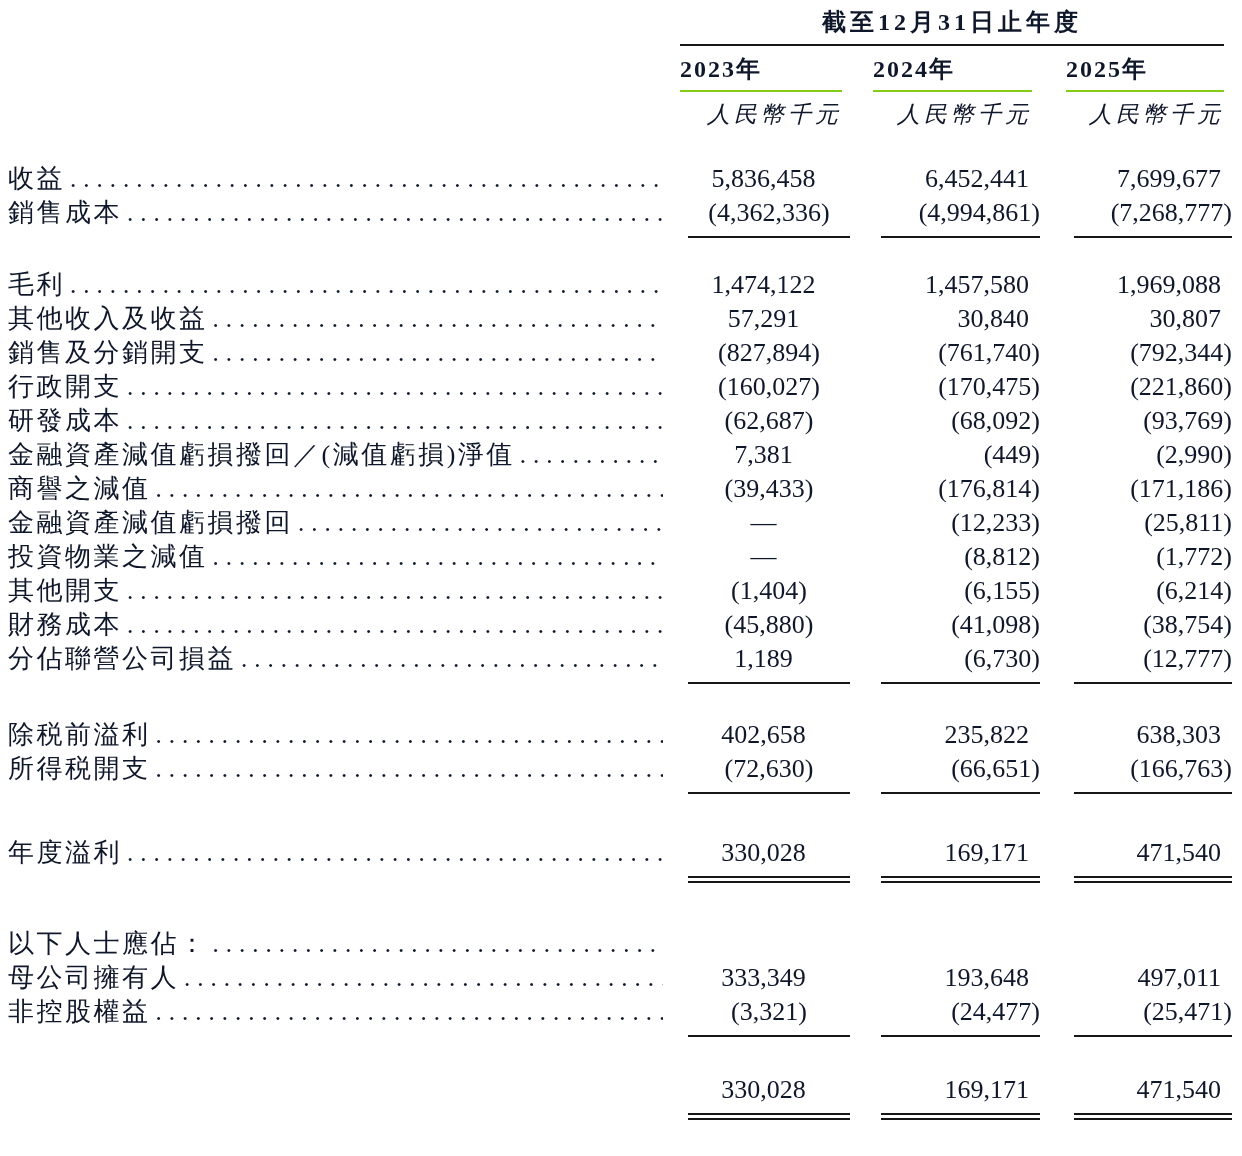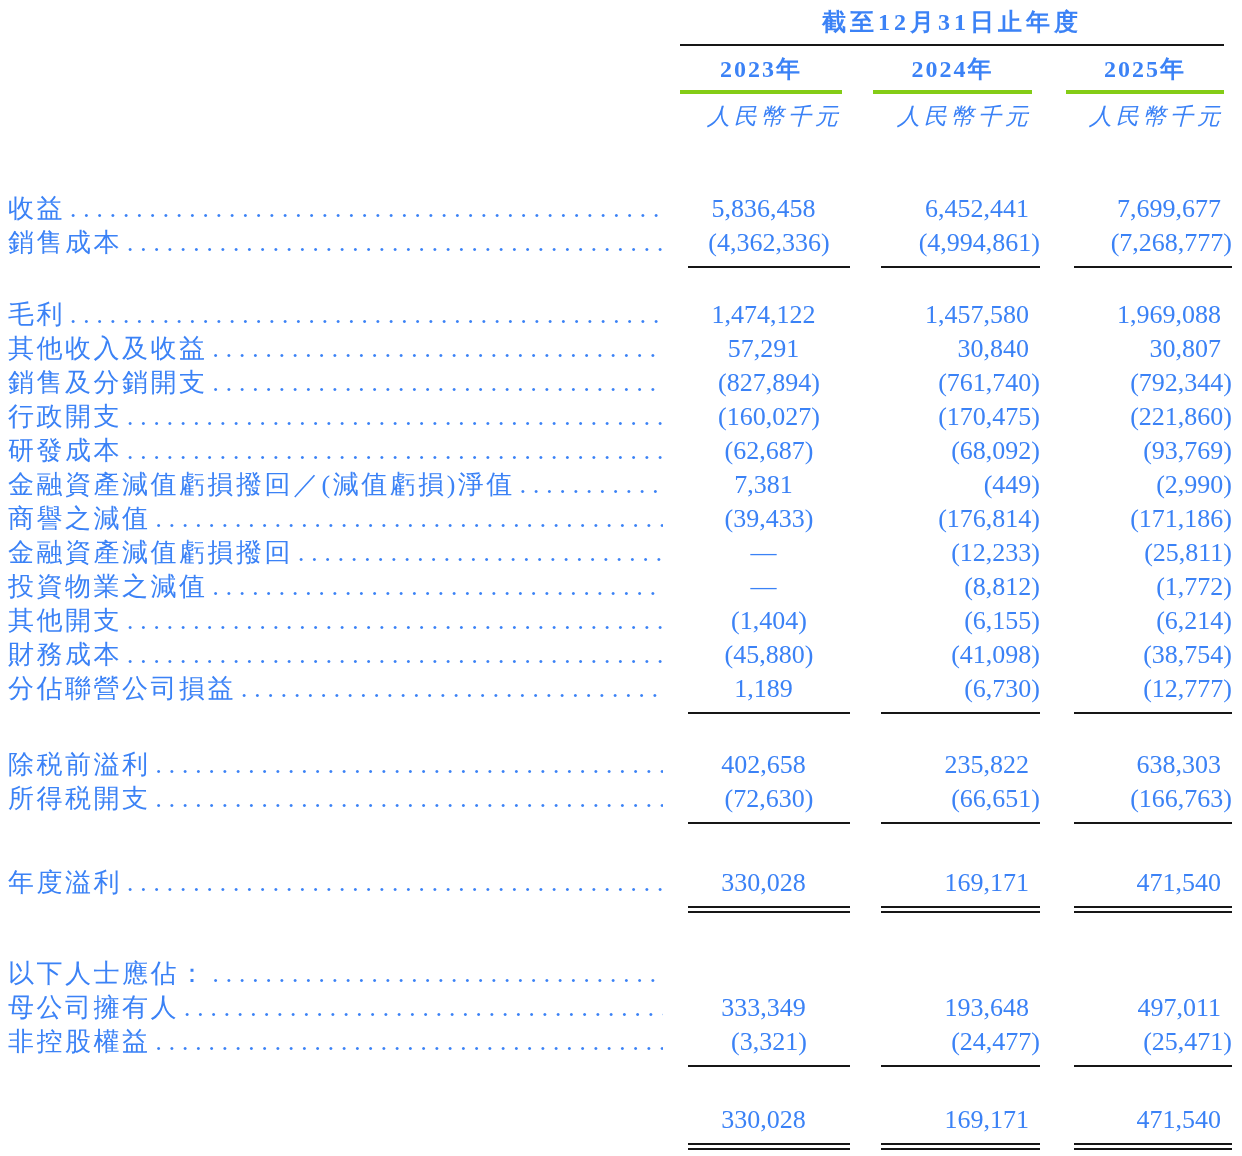--- a/index.html
+++ b/index.html
@@ -1,46 +1,46 @@
 <!DOCTYPE html>
 <html><head>
 <meta charset="utf-8">
 <style>
   html,body{margin:0;padding:0;background:#ffffff;}
   .page{
     position:relative;
     width:1242px;height:1156px;
     background:#ffffff;
-    color:#3b82f6;
+    color:#0f172a;
     font-family:"Liberation Serif","DejaVu Serif",serif;
     overflow:hidden;
     box-sizing:border-box;
     padding:6px 0 0 8px;
   }
   
   .header-region{margin-left:672px;width:544px;}
   .period-title{
     text-align:center;font-weight:bold;font-size:24px;line-height:32px;
     letter-spacing:4px;white-space:nowrap;
   }
   .top-rule{height:2px;background:#161616;margin-top:6px;}
   .cols{display:flex;}
   .hc1{width:162px;}
   .hc2{width:159px;margin-left:31px;}
   .hc3{width:158px;margin-left:34px;}
   .year-cell{
-    text-align:center;font-weight:bold;font-size:24px;line-height:30px;
-    padding:8px 0 6px 0;border-bottom:4px solid #84cc16;letter-spacing:2px;
+    text-align:left;font-weight:bold;font-size:24px;line-height:30px;
+    padding:8px 0 6px 0;border-bottom:2px solid #84cc16;letter-spacing:2px;
   }
   .unit-cell{
     text-align:right;font-style:italic;font-size:23px;line-height:30px;
     margin-top:8px;letter-spacing:4px;white-space:nowrap;
   }
   
-  .table-body{margin-top:60px;}
+  .table-body{margin-top:32px;}
   .row{display:flex;height:34px;line-height:34px;font-size:26px;}
   .label-cell{width:655px;display:flex;align-items:baseline;overflow:hidden;}
   .label-text{white-space:nowrap;letter-spacing:2.5px;}
   .leader{
     flex:1;overflow:hidden;white-space:nowrap;padding-left:5px;
     letter-spacing:7px;font-size:25px;
   }
   .leader::after{
     content:"..................................................................................";
   }

